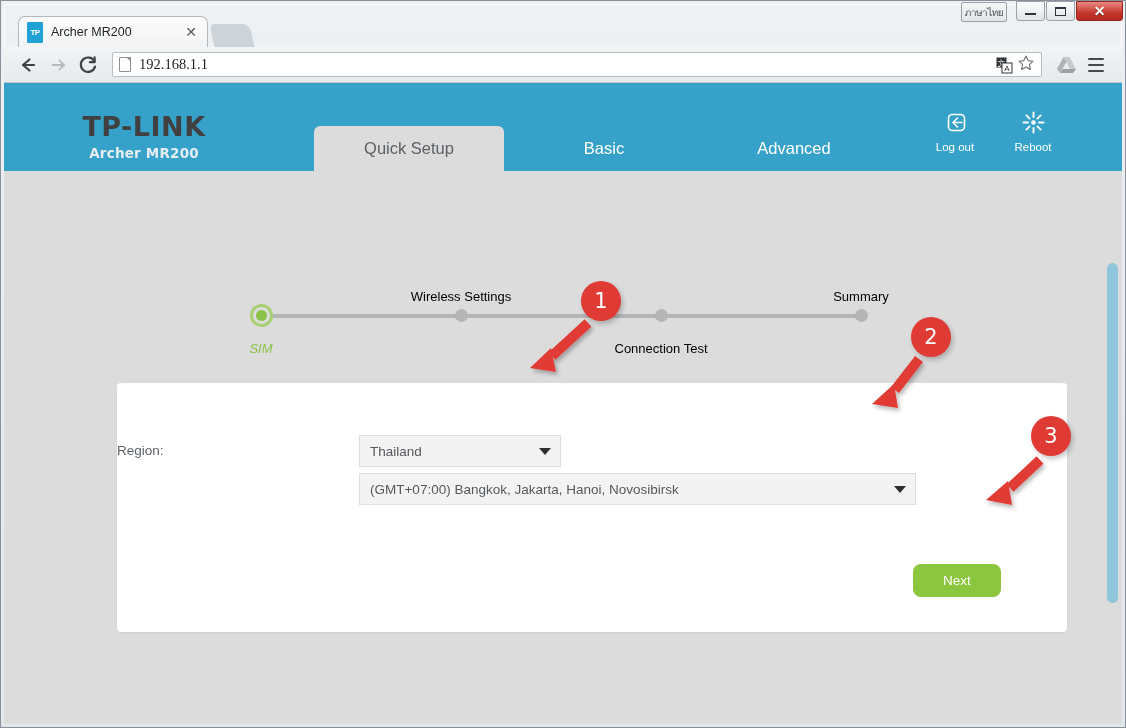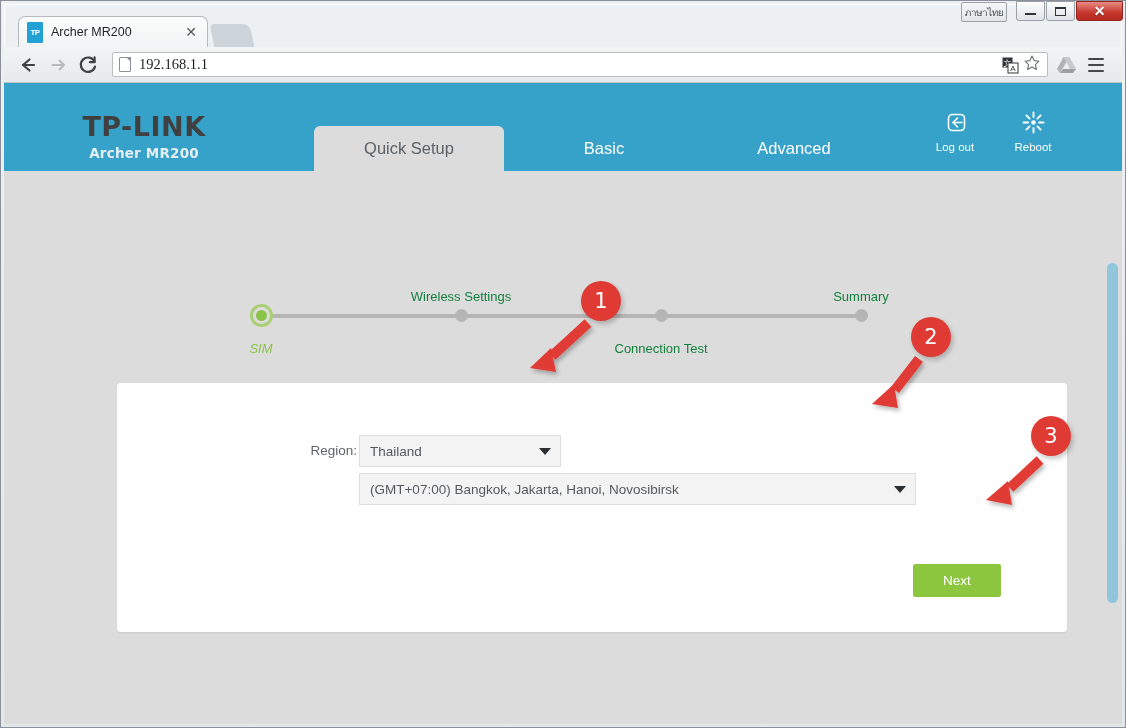--- a/index.html
+++ b/index.html
@@ -113,21 +113,21 @@
   }
   .nav-btn {
     width: 28px; height: 28px; margin-right: 2px;
     display: flex; align-items: center; justify-content: center;
     color: #3c4245;
   }
   .nav-btn.disabled { color: #b4babe; }
   .nav-btn svg { display: block; }
 
   .omnibox {
-    flex: 1; height: 25px; margin-left: 8px; margin-right: 4px;
+    flex: 1; height: 25px; margin-left: 8px; margin-right: 10px;
     background: #ffffff;
     border: 1px solid #b9bec3; border-radius: 2px;
     display: flex; align-items: center; padding: 0 6px;
   }
   .omni-doc-icon {
     width: 12px; height: 15px; flex: 0 0 auto; margin-right: 8px;
     border: 1px solid #8a9096; background: #fff;
     position: relative; border-radius: 1px;
   }
   .omni-doc-icon:after {
@@ -197,50 +197,50 @@
   }
   .step-dot {
     position: absolute; width: 13px; height: 13px; border-radius: 50%;
     background: #b5b5b5; top: 138px; margin-left: -6px;
   }
   .step-dot.active {
     background: #8bc34a; width: 11px; height: 11px; top: 139px; margin-left: -5px;
     box-shadow: 0 0 0 3px #dcdcdc, 0 0 0 6px #a9cf73;
   }
   .step-label {
-    position: absolute; font-size: 13px; color: #15803d;
+    position: absolute; font-size: 13px; color: #000000;
     white-space: nowrap; transform: translateX(-50%);
   }
   .step-label.active { color: #8bc34a; font-style: italic; }
 
   
   .card {
     position: absolute; left: 113px; top: 300px; width: 950px; height: 249px;
     background: #ffffff; border-radius: 4px;
     box-shadow: 0 1px 2px rgba(0,0,0,0.07);
   }
   .form-label {
-    position: absolute; text-align: right; font-size: 13.5px; color: #5f6469;
+    position: absolute; font-size: 13.5px; color: #5f6469;
   }
   .select-box {
     position: absolute; height: 32px;
     background: #f3f3f3; border: 1px solid #dedede;
     display: flex; align-items: center;
     padding: 0 10px; font-size: 13.5px; color: #55595d;
   }
   .select-arrow {
     position: absolute; right: 9px; top: 50%; margin-top: -3px;
     width: 0; height: 0;
     border-left: 6px solid transparent; border-right: 6px solid transparent;
     border-top: 7px solid #2c2f31;
   }
   .btn-next {
     position: absolute; left: 909px; top: 481px;
     width: 88px; height: 33px;
-    background: #8cc63f; border: none; border-radius: 2px;
+    background: #8cc63f; border: none; border-radius: 8px;
     color: #ffffff; font-size: 13.5px;
     display: flex; align-items: center; justify-content: center;
     font-family: "Liberation Sans", sans-serif;
   }
 
   
   .pg-scroll-track {
     position: absolute; right: 0; top: 88px; bottom: 0; width: 20px;
     background: #dcdcdc;
   }

